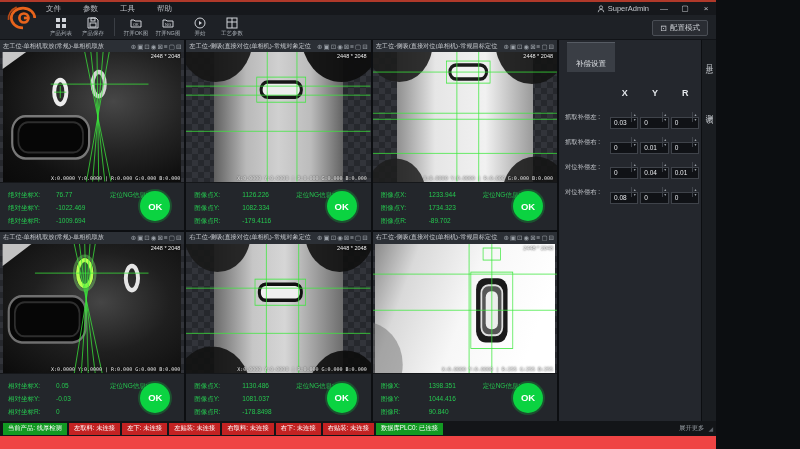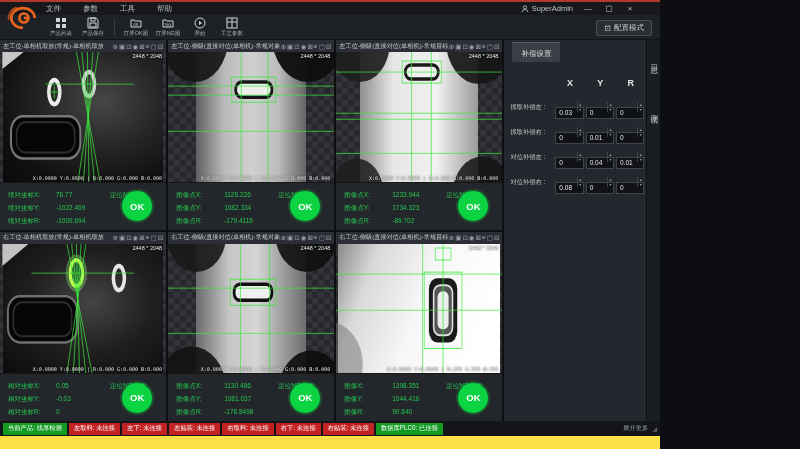--- a/index.html
+++ b/index.html
@@ -1,24 +1,24 @@
 <!DOCTYPE html>
 <html><head>
 <meta charset="utf-8">
 <style>
   * { margin:0; padding:0; box-sizing:border-box; }
   html,body { background:#0c0e11; }
   body { font-family:"Liberation Sans", sans-serif; }
-  .app { position:relative; width:660px; height:449px; background:#fde047; overflow:hidden; }
+  .app { position:relative; width:716px; height:449px; background:#ef4444; overflow:hidden; }
 
   
   .topline { height:2px; background:#b0392a; }
   .menubar { height:13px; background:#16181c; display:flex; align-items:center; padding-left:46px; position:relative; }
   .menu-item { font-size:7.5px; color:#b9bcc2; margin-right:22px; cursor:default; }
-  .menubar-right { position:absolute; right:24px; top:0; height:13px; display:flex; align-items:center; gap:9px; }
+  .menubar-right { position:absolute; right:4px; top:0; height:13px; display:flex; align-items:center; gap:9px; }
   .user { display:flex; align-items:center; gap:3px; font-size:7.5px; color:#c3c6cb; }
   .winbtn { font-size:8px; color:#c3c6cb; width:12px; text-align:center; }
   .logo { position:absolute; left:5px; top:3px; width:36px; height:30px; z-index:5; }
 
   .toolbar { height:25px; background:#1e2126; display:flex; align-items:flex-start; padding-left:46px; position:relative; border-bottom:1px solid #111317; }
   .tool-item { width:30px; display:flex; flex-direction:column; align-items:center; margin-right:2px; padding-top:2px; }
   .tool-item svg { width:12px; height:12px; }
   .tool-label { font-size:5.5px; color:#aab0b7; white-space:nowrap; margin-top:1px; }
   .tool-divider { width:1px; height:18px; background:#3a3e44; margin:3px 6px 0 4px; }
   .mode-button { position:absolute; right:8px; top:5px; display:flex; align-items:center; gap:3px;
@@ -61,21 +61,21 @@
   .srow { display:flex; font-size:6.5px; line-height:13px; color:#25c74f; white-space:nowrap; }
   .slabel { width:48px; }
   .sval { min-width:44px; }
   .ng { margin-left:10px; }
   .ok-btn { position:absolute; right:14px; top:50%; transform:translateY(-50%); width:30px; height:30px; border-radius:50%;
     background:#0bd341; color:#ffffff; font-size:9.5px; font-weight:bold; display:flex; align-items:center; justify-content:center;
     box-shadow:0 0 0 2px rgba(11,211,65,0.25); }
 
   
   .rpanel { width:144px; background:#24272d; border-left:2px solid #0c0e11; position:relative; }
-  .rp-tab { display:inline-block; margin:2px 0 0 8px; padding:6px 9px 3px 9px; background:#3a3e45; color:#dfe2e6; font-size:7.5px; border-top:1px solid #565b63; }
+  .rp-tab { display:inline-block; margin:2px 0 0 8px; padding:16px 9px 3px 9px; background:#3a3e45; color:#dfe2e6; font-size:7.5px; border-top:1px solid #565b63; }
   .rp-head { display:flex; margin:16px 0 0 6px; }
   .rp-head .lbl-space { width:46px; }
   .rp-head .col { width:30px; text-align:center; font-size:9px; font-weight:bold; color:#e3e6ea; margin-right:1px; }
   .crow { display:flex; align-items:center; margin:13px 0 0 6px; }
   .crow .clabel { width:46px; font-size:6.3px; color:#c3c6cb; }
   .spin { position:relative; width:29px; height:12px; margin-right:2px; }
   .spin input { width:100%; height:100%; background:#101216; border:1px solid #3f434a; color:#e6e8eb; font-size:6.5px; padding:0 8px 0 3px; font-family:"Liberation Sans", sans-serif; }
   .spinner { position:absolute; right:1px; top:1px; bottom:1px; width:6px; border-left:1px solid #3f434a; display:flex; flex-direction:column; justify-content:center; }
   .spinner::before { content:"▴"; font-size:4px; color:#9aa0a7; line-height:5px; text-align:center; display:block; }
   .spinner::after { content:"▾"; font-size:4px; color:#9aa0a7; line-height:5px; text-align:center; display:block; }

